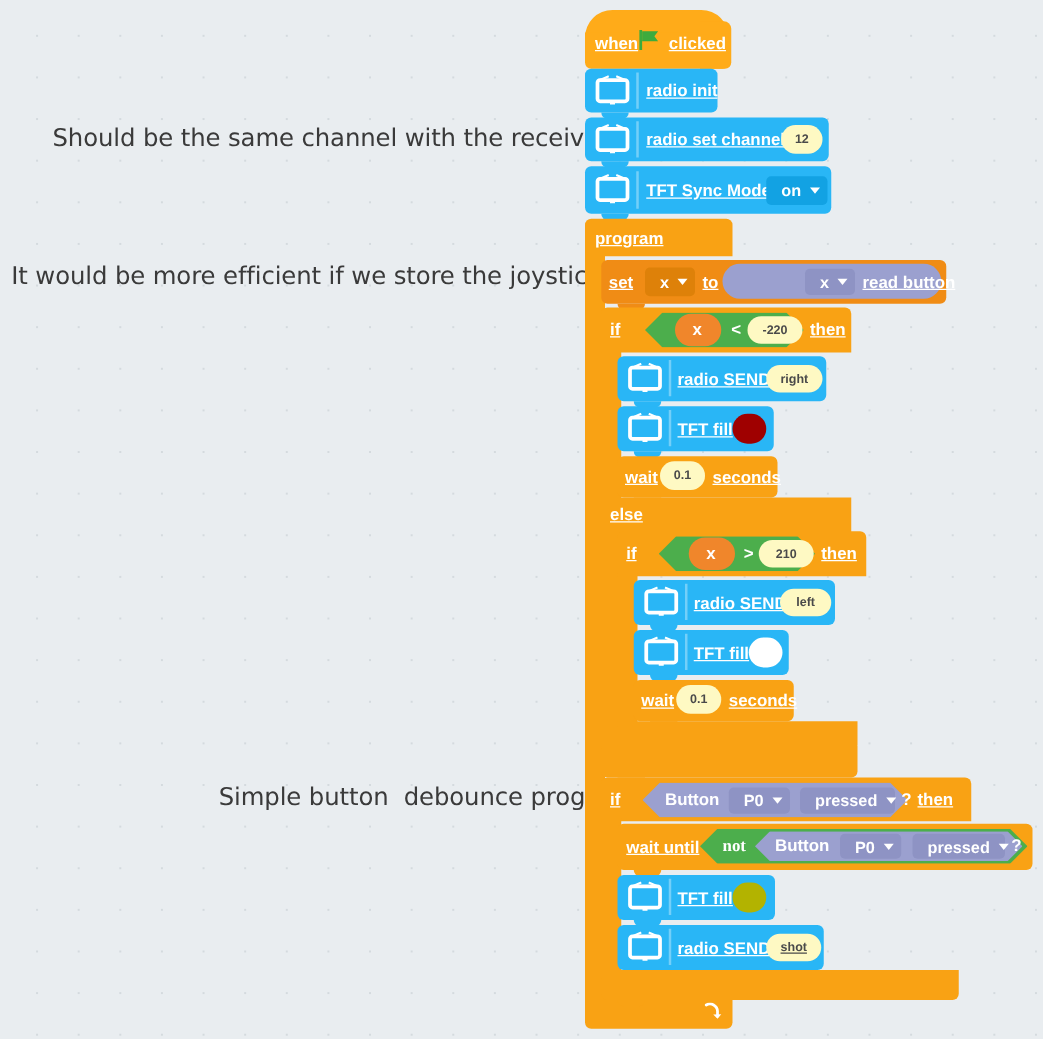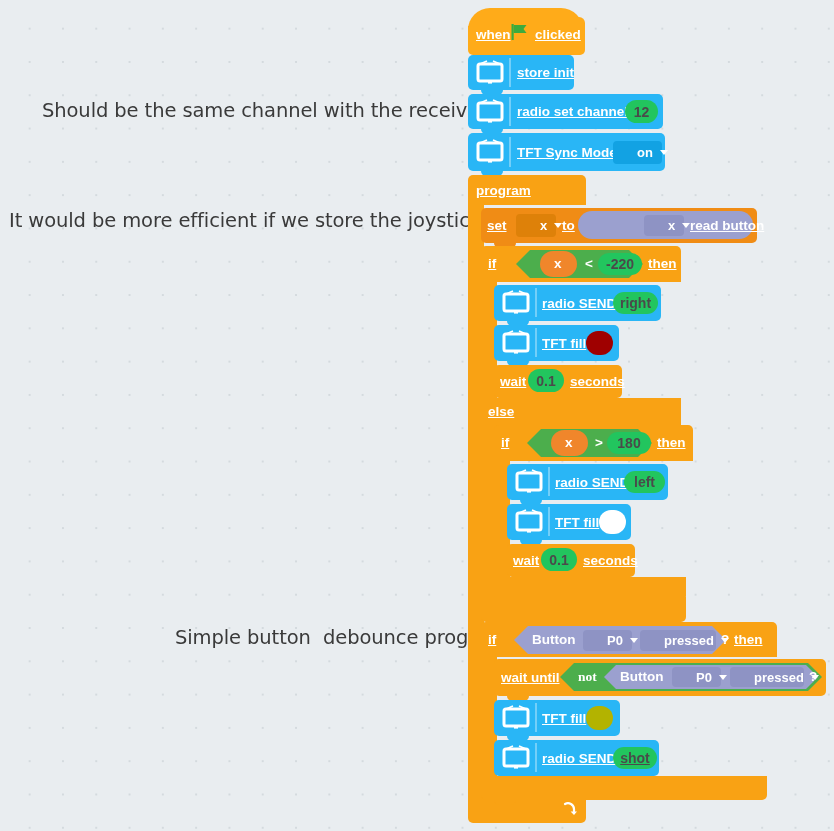--- a/index.html
+++ b/index.html
@@ -43,32 +43,32 @@
   
   .stmt{border-radius:5px;}
 
   
   .notch{
     position:absolute;width:22px;height:5px;border-radius:0 0 6px 6px;
   }
 
   
   .oval{
-    position:absolute;background:#22c55e;border-radius:999px;
-    color:#4a4a4a;font-weight:bold;font-size:14px;
+    position:absolute;background:#fef9c3;border-radius:999px;
+    color:#4a4a4a;font-weight:bold;font-size:10px;
     display:flex;align-items:center;justify-content:center;
     font-family:"Liberation Sans", sans-serif;
     box-sizing:border-box;
   }
   
   .dd{
     position:absolute;border-radius:4px;
     color:#ffffff;font-weight:bold;font-size:13px;
     display:flex;align-items:center;
-    padding-left:24px;box-sizing:border-box;
+    padding-left:12px;box-sizing:border-box;
     font-family:"Liberation Sans", sans-serif;
   }
   .dd .caret{
     width:0;height:0;border-left:4.5px solid transparent;
     border-right:4.5px solid transparent;border-top:5px solid #fff;
     margin-left:7px;
   }
   .dd.ondarkorange{background:#de8109;}
   .dd.onblue{background:#12a2e3;}
   .dd.onpurple{background:#8e93c4;}
@@ -120,21 +120,21 @@
   <div class="rowlabel" style="left:535px;top:27px;">clicked</div>
 
   <div class="blk blue stmt" style="left:468px;top:55px;width:106px;height:35px;"></div>
   <div class="notch blue" style="left:481px;top:90px;"></div>
   <svg class="tvicon" style="left:475px;top:60px;" viewBox="0 0 30 26">
     <path d="M5 4 L12 1 M25 4 L18 1" stroke="#fff" stroke-width="1.6" fill="none"></path>
     <rect x="3" y="4" width="24" height="17" rx="2" fill="none" stroke="#fff" stroke-width="3"></rect>
     <rect x="13" y="21" width="4" height="2.6" fill="#fff"></rect>
   </svg>
   <div style="position:absolute;left:509px;top:58px;width:1.5px;height:29px;background:rgba(255,255,255,0.35);"></div>
-  <div class="rowlabel" style="left:517px;top:65px;">store init</div>
+  <div class="rowlabel" style="left:517px;top:65px;">radio init</div>
 
   <div class="blk blue stmt" style="left:468px;top:94px;width:195px;height:35px;"></div>
   <div class="notch blue" style="left:481px;top:129px;"></div>
   <svg class="tvicon" style="left:475px;top:99px;" viewBox="0 0 30 26">
     <path d="M5 4 L12 1 M25 4 L18 1" stroke="#fff" stroke-width="1.6" fill="none"></path>
     <rect x="3" y="4" width="24" height="17" rx="2" fill="none" stroke="#fff" stroke-width="3"></rect>
     <rect x="13" y="21" width="4" height="2.6" fill="#fff"></rect>
   </svg>
   <div style="position:absolute;left:509px;top:97px;width:1.5px;height:29px;background:rgba(255,255,255,0.35);"></div>
   <div class="rowlabel" style="left:517px;top:104px;">radio set channel</div>
@@ -229,21 +229,21 @@
   <div class="rowlabel" style="left:488px;top:404px;">else</div>
   <div class="blk orange" style="left:481px;top:424px;width:16px;height:175px;"></div>
 
   <div class="blk orange" style="left:494px;top:425px;width:199px;height:36px;border-radius:5px 5px 0 0;"></div>
   <div class="rowlabel" style="left:501px;top:435px;">if</div>
   <div class="hex" style="left:527px;top:429px;width:125px;height:28px;">
     <div class="hexbody green"></div>
     <div style="position:absolute;left:24px;top:1px;width:37px;height:26px;border-radius:999px;background:#f0862b;"></div>
     <div class="lbl" style="left:38px;top:6px;">x</div>
     <div class="lbl" style="left:68px;top:6px;">&gt;</div>
-    <div class="oval" style="left:80px;top:3px;width:44px;height:22px;">180</div>
+    <div class="oval" style="left:80px;top:3px;width:44px;height:22px;">210</div>
   </div>
   <div class="rowlabel" style="left:657px;top:435px;">then</div>
   <div class="blk orange" style="left:494px;top:459px;width:16px;height:122px;"></div>
 
   <div class="blk blue stmt" style="left:507px;top:464px;width:161px;height:36px;"></div>
   <div class="notch blue" style="left:520px;top:500px;"></div>
   <svg class="tvicon" style="left:514px;top:469px;" viewBox="0 0 30 26">
     <path d="M5 4 L12 1 M25 4 L18 1" stroke="#fff" stroke-width="1.6" fill="none"></path>
     <rect x="3" y="4" width="24" height="17" rx="2" fill="none" stroke="#fff" stroke-width="3"></rect>
     <rect x="13" y="21" width="4" height="2.6" fill="#fff"></rect>

